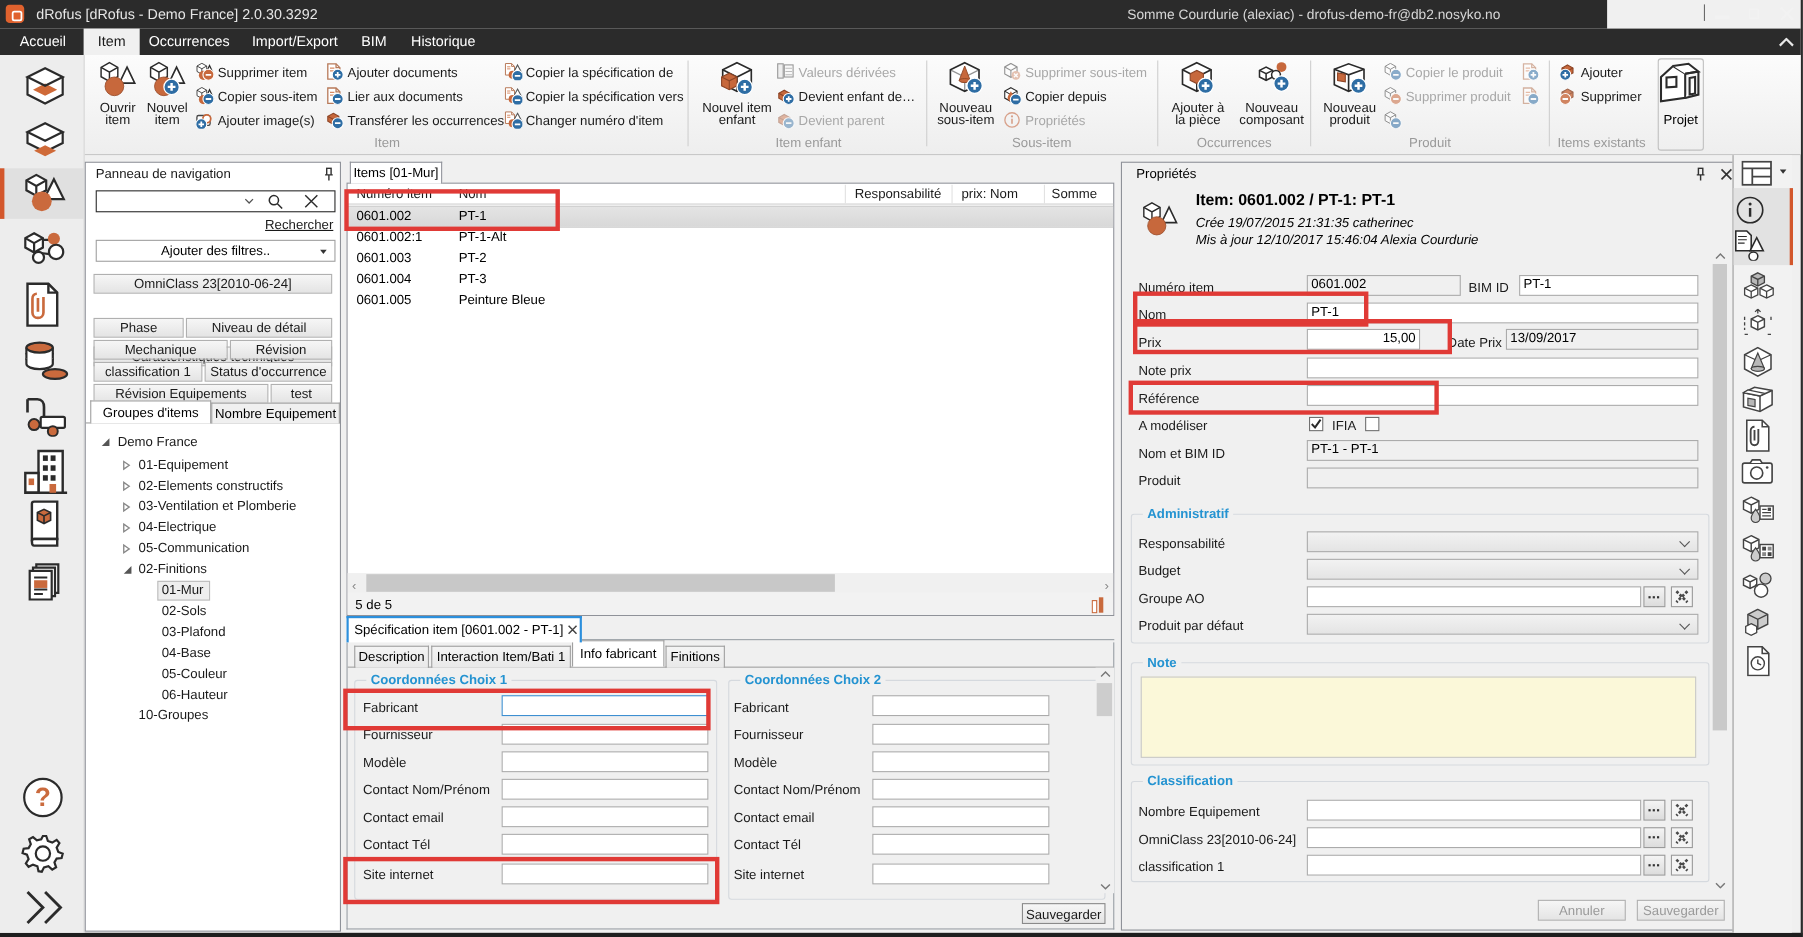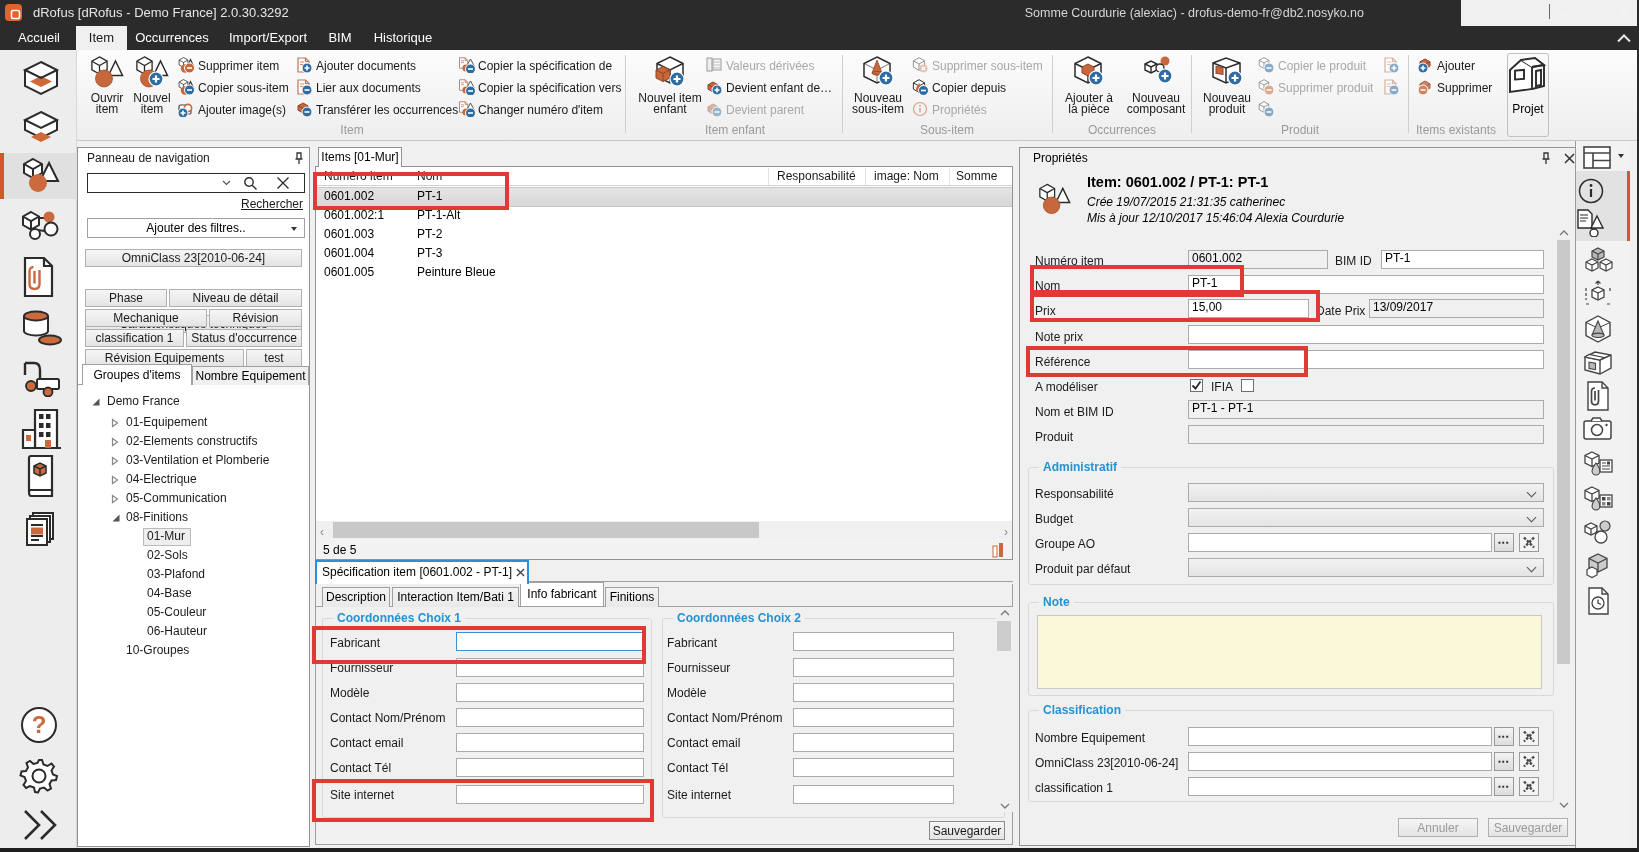--- a/index.html
+++ b/index.html
@@ -430,38 +430,38 @@
         <path d="M1.5 1.5 L6.5 5 L1.5 8.5 Z" fill="none" stroke="#888" stroke-width="1.2"></path>
       </svg>
       <div class="abs" style="left:48px; top:80px;">04-Electrique</div>
     <svg class="abs" style="left:33px; top:102px;" width="8" height="10" viewBox="0 0 8 10">
         <path d="M1.5 1.5 L6.5 5 L1.5 8.5 Z" fill="none" stroke="#888" stroke-width="1.2"></path>
       </svg>
       <div class="abs" style="left:48px; top:99px;">05-Communication</div>
     <svg class="abs" style="left:33px; top:121px;" width="10" height="10" viewBox="0 0 10 10">
         <path d="M8.5 1.5 L8.5 8.5 L1.5 8.5 Z" fill="#555"></path>
       </svg>
-      <div class="abs" style="left:48px; top:118px;">08-Finitions</div>
+      <div class="abs" style="left:48px; top:118px;">02-Finitions</div>
     <div class="abs" style="left:65px; top:136px; width:48px; height:18px; background:#eee; border:1px solid #bbb;"></div>
       <div class="abs" style="left:69px; top:137px;">01-Mur</div>
     <div class="abs" style="left:69px; top:156px;">02-Sols</div>
     <div class="abs" style="left:69px; top:175px;">03-Plafond</div>
     <div class="abs" style="left:69px; top:194px;">04-Base</div>
     <div class="abs" style="left:69px; top:213px;">05-Couleur</div>
     <div class="abs" style="left:69px; top:232px;">06-Hauteur</div>
     <div class="abs" style="left:48px; top:251px;">10-Groupes</div>
   </div>
 </div>
 <div class="abs" style="left:318px; top:147px; width:84px; height:20px; background:#fff; border:1px solid #8f9299; border-bottom:none; font-size:12px; text-align:center; line-height:19px; z-index:3;">Items [01-Mur]</div>
 <div id="itemspanel" class="panel" style="left:315px; top:166px; width:698px; height:394px; font-size:12px;">
   <div class="abs" style="left:0; top:0; width:696px; height:19px; border-bottom:1px solid #cfcfcf; color:#1a1a1a;">
     <div class="abs" style="left:8px; top:2px;">Numéro item</div>
     <div class="abs" style="left:101px; top:2px;">Nom</div>
     <div class="abs" style="left:461px; top:2px;">Responsabilité</div>
-    <div class="abs" style="left:558px; top:2px;">image: Nom</div>
+    <div class="abs" style="left:558px; top:2px;">prix: Nom</div>
     <div class="abs" style="left:640px; top:2px; width:56px; text-align:left;">Somme</div>
     <div class="abs" style="left:452px; top:1px; width:1px; height:17px; background:#e2e2e2;"></div>
     <div class="abs" style="left:549px; top:1px; width:1px; height:17px; background:#e2e2e2;"></div>
     <div class="abs" style="left:633px; top:1px; width:1px; height:17px; background:#e2e2e2;"></div>
   </div>
   <div class="abs" style="left:0; top:20px; width:696px; height:20px; background:linear-gradient(#e4e4e4,#d8d8d8); border-top:1px solid #c8c8c8; border-bottom:1px solid #c8c8c8;"></div>
   <div class="abs" style="left:8px; top:22px;">0601.002</div>
     <div class="abs" style="left:101px; top:22px;">PT-1</div>
   <div class="abs" style="left:8px; top:41px;">0601.002:1</div>
     <div class="abs" style="left:101px; top:41px;">PT-1-Alt</div>
@@ -555,21 +555,21 @@
   <div class="abs" style="left:67px; top:26px; font-size:14.5px; font-weight:bold;">Item: 0601.002 / PT-1: PT-1</div>
   <div class="abs" style="left:67px; top:47px; font-style:italic;">Crée 19/07/2015 21:31:35 catherinec</div>
   <div class="abs" style="left:67px; top:63px; font-style:italic;">Mis à jour 12/10/2017 15:46:04 Alexia Courdurie</div>
   <div class="row-label" style="left:15px; top:106px;">Numéro item</div>
   <div class="tb tb-ro abs" style="left:168px; top:102px; width:140px;">0601.002</div>
   <div class="row-label" style="left:315px; top:106px;">BIM ID</div>
   <div class="tb abs" style="left:361px; top:102px; width:163px;">PT-1</div>
   <div class="row-label" style="left:15px; top:131px;">Nom</div>
   <div class="tb abs" style="left:168px; top:127px; width:356px;">PT-1</div>
   <div class="row-label" style="left:15px; top:156px;">Prix</div>
-  <div class="tb abs" style="left:168px; top:151px; width:121px; text-align:left;">15,00</div>
+  <div class="tb abs" style="left:168px; top:151px; width:103px; text-align:right;">15,00</div>
   <div class="row-label" style="left:296px; top:156px;">Date Prix</div>
   <div class="tb tb-ro abs" style="left:349px; top:151px; width:175px;">13/09/2017</div>
   <div class="row-label" style="left:15px; top:182px;">Note prix</div>
   <div class="tb abs" style="left:168px; top:177px; width:356px;"></div>
   <div class="row-label" style="left:15px; top:207px;">Référence</div>
   <div class="tb abs" style="left:168px; top:202px; width:356px;"></div>
   <div class="row-label" style="left:15px; top:232px;">A modéliser</div>
   <div class="abs" style="left:170px; top:231px; width:13px; height:13px; border:1px solid #707070; background:#fff;"><svg width="11" height="11" viewBox="0 0 11 11">
         <path d="M1.5 5.5 L4.5 8.5 L9.5 1.5" stroke="#2b2b2b" stroke-width="1.8" fill="none"></path>
       </svg></div>

